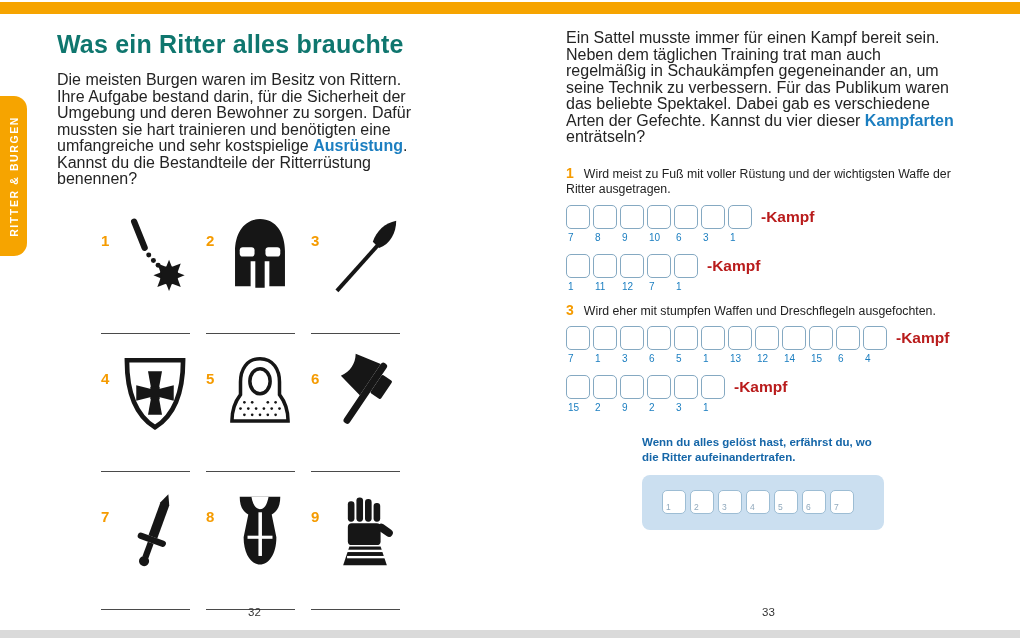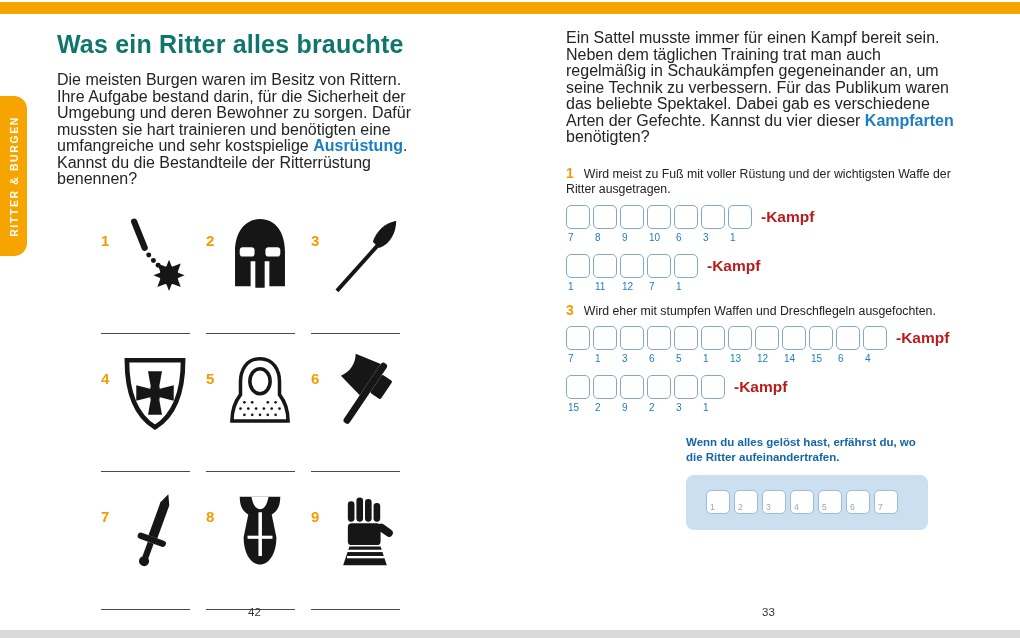--- a/index.html
+++ b/index.html
@@ -46,21 +46,21 @@
   .clue { margin:0 0 7px; font-size:12.3px; line-height:15.5px; color:#222; }
   .clue-num { color:#F59B00; font-weight:bold; font-size:14px; margin-right:10px; }
   .ans-row { display:flex; align-items:flex-start; }
   .cells { display:flex; gap:3px; }
   .ans-cell { display:flex; flex-direction:column; align-items:flex-start; }
   .ans-box { width:24px; height:24px; background:#fff; border:1.3px solid #85A9C2; border-radius:5px; box-sizing:border-box; }
   .ans-cell .ans-num { margin-top:3px; margin-left:2px; font-size:10px; color:#1B7EC0; }
   .kampf { margin-left:9px; line-height:24px; font-weight:bold; font-size:15.5px; color:#b91c1c; white-space:nowrap; }
 
   
-  .final-block { margin-top:22px; margin-left:120px; width:242px; }
+  .final-block { margin-top:22px; margin-left:76px; width:242px; }
   .final-note { margin:0 0 10px; width:240px; font-size:11.5px; line-height:15px; font-weight:bold; color:#1566A8; }
   .final-panel { width:242px; box-sizing:border-box; background:#CBDFF0; border-radius:8px; padding:15px 12px 16px 20px; }
   .inside { gap:4px; }
   .inside .ans-box { position:relative; border-color:#9DBDD4; }
   .inside .ans-num { position:absolute; left:3px; bottom:1px; font-size:8.5px; color:#90A9BD; }
 
   .page-num { position:absolute; top:606px; font-size:11.5px; color:#333; }
   .page-num-left { left:248px; }
   .page-num-right { left:762px; }
 </style>
@@ -231,21 +231,21 @@
           <rect x="27" y="82" width="50" height="3" fill="#fff"></rect>
         </svg>
       </div>
       <div class="write-line"></div>
     </div>
 
   </div>
 </div>
 
 <div class="page page-right">
-  <p class="intro"><span>Ein Sattel musste immer für einen Kampf bereit sein. Neben dem täglichen Training trat man auch regelmäßig in Schaukämpfen gegeneinander an, um seine Technik zu verbessern. Für das Publikum waren das beliebte Spektakel. Dabei gab es verschiedene Arten der Gefechte. Kannst du vier dieser </span><span class="hl">Kampfarten</span><span> benötigten?</span></p>
+  <p class="intro"><span>Ein Sattel musste immer für einen Kampf bereit sein. Neben dem täglichen Training trat man auch regelmäßig in Schaukämpfen gegeneinander an, um seine Technik zu verbessern. Für das Publikum waren das beliebte Spektakel. Dabei gab es verschiedene Arten der Gefechte. Kannst du vier dieser </span><span class="hl">Kampfarten</span><span> enträtseln?</span></p>
 
   <div class="puzzle">
     <p class="clue"><span class="clue-num">1</span><span class="clue-text">Wird meist zu Fuß mit voller Rüstung und der wichtigsten Waffe der Ritter ausgetragen.</span></p>
     <div class="ans-row">
       <div class="cells">
           <div class="ans-cell">
             <div class="ans-box"></div>
             <span class="ans-num">7</span>
           </div>
           <div class="ans-cell">
@@ -417,14 +417,14 @@
             <span class="ans-num">6</span>
           </div>
           <div class="ans-box">
             <span class="ans-num">7</span>
           </div>
         </div>
     </div>
   </div>
 </div>
 
-<span class="page-num page-num-left">42</span>
+<span class="page-num page-num-left">32</span>
 <span class="page-num page-num-right">33</span>
 
 </body></html>

